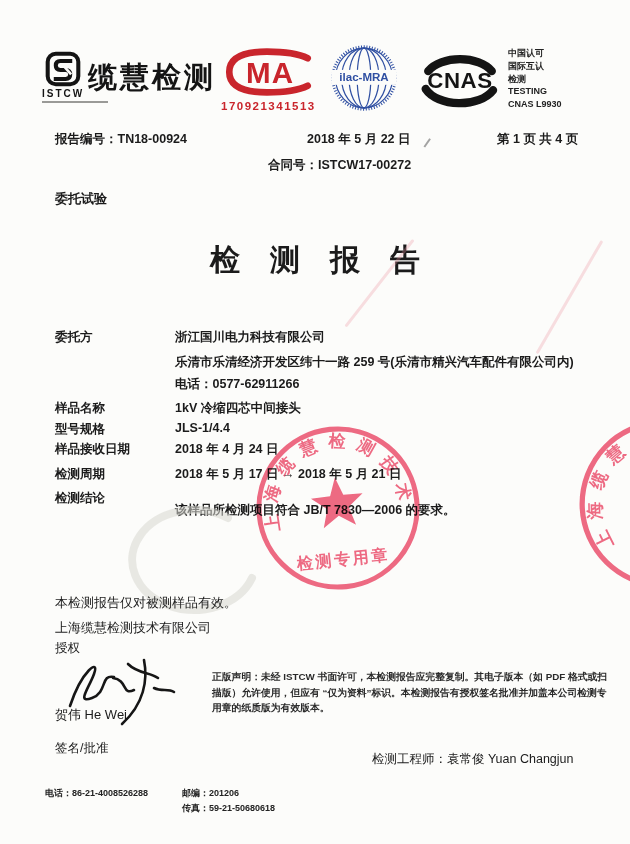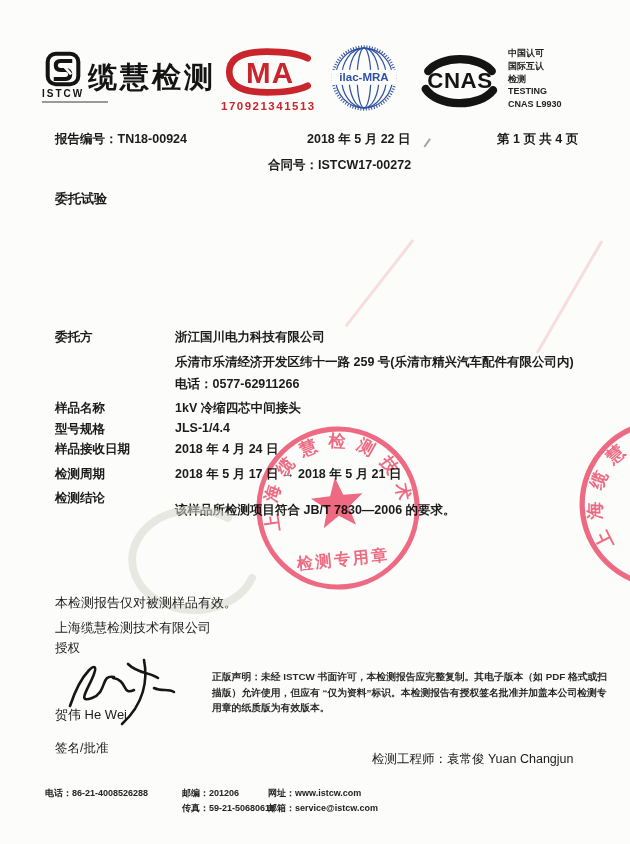--- a/index.html
+++ b/index.html
@@ -83,20 +83,21 @@
   <div class="abs meta" style="left:497px;top:131px;">第 1 页 共 4 页</div>
 
   <div class="abs meta" style="left:268px;top:157px;">
     <span>合同号：</span><span>ISTCW17-00272</span>
   </div>
 
   <div class="abs meta" style="left:55px;top:190px;font-size:13px;">委托试验</div>
 
   <div class="pencil" style="left:422px;top:142px;width:10px;height:1.5px;transform:rotate(-55deg);"></div>
 
+  <div class="abs title" style="top:240px;">检测报告</div>
 
   <div class="streak" style="left:378px;top:228px;width:2.5px;height:110px;transform:rotate(38deg);"></div>
   <div class="streak" style="left:568px;top:232px;width:2.5px;height:130px;transform:rotate(30deg);"></div>
 
   <div>
     <div class="frow">
         <span class="flabel" style="top:329px;">委托方</span>
         <span class="fvalue" style="top:329px;">浙江国川电力科技有限公司</span>
       </div>
     <div class="frow">
@@ -179,18 +180,14 @@
     <span>检测工程师：</span><span>袁常俊 Yuan  Changjun</span>
   </div>
 
   <div class="abs footer-col" style="left:45px;top:786px;">
     <div><span>电话：</span><span>86-21-4008526288</span></div>
   </div>
   <div class="abs footer-col" style="left:182px;top:786px;">
     <div><span>邮编：</span><span>201206</span></div>
     <div><span>传真：</span><span>59-21-50680618</span></div>
   </div>
-  <div class="abs footer-col" style="left:268px;top:786px;">
-    <div><span>网址：</span><span>www.istcw.com</span></div>
-    <div><span>邮箱：</span><span>service@istcw.com</span></div>
-  </div>
 
 </div>
 
 </body></html>

